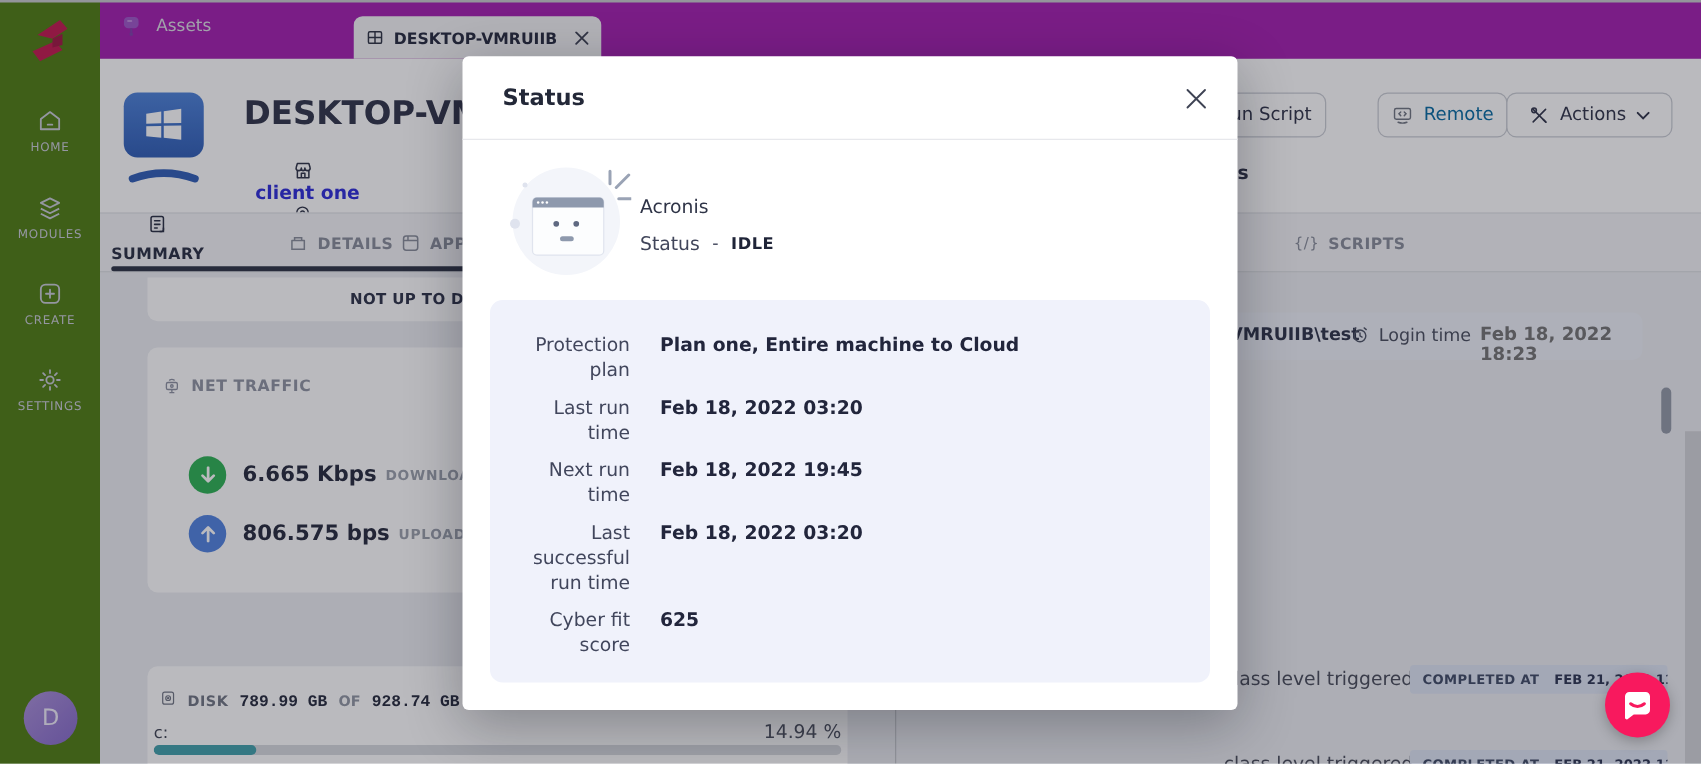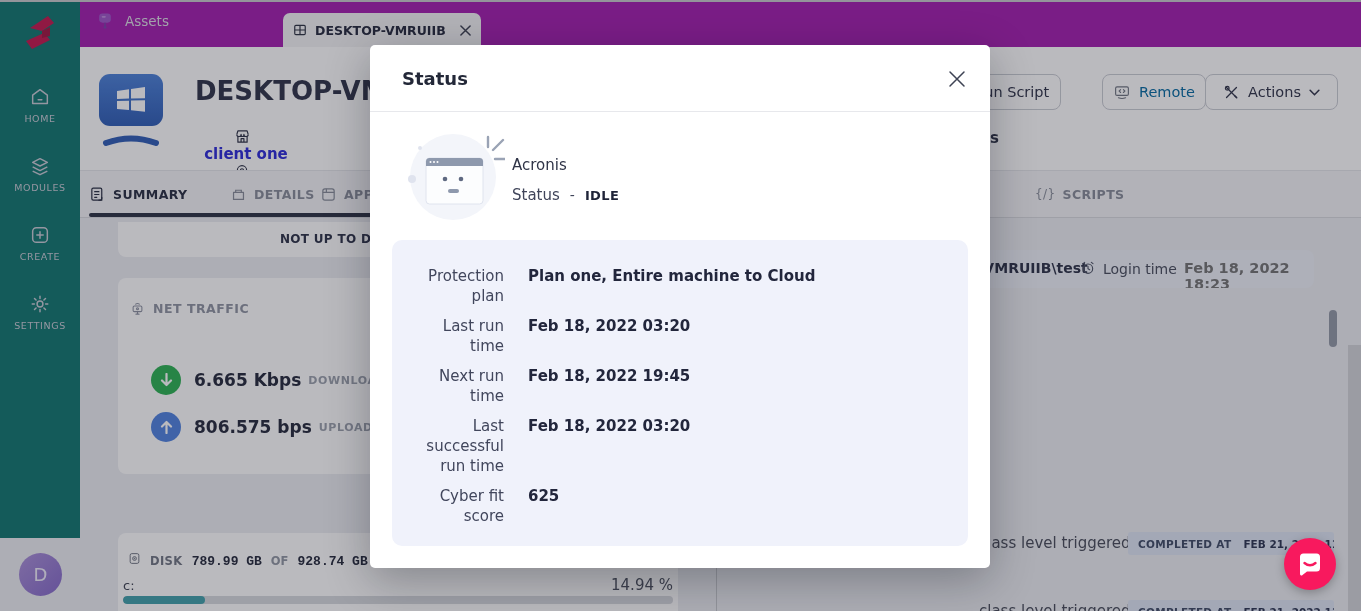--- a/index.html
+++ b/index.html
@@ -4,21 +4,21 @@
 <style>
   * { margin:0; padding:0; box-sizing:border-box; }
   html,body { width:1361px; height:611px; overflow:hidden; }
   body { font-family:"DejaVu Sans","Liberation Sans",sans-serif; background:#eceef2; position:relative; }
   .abs { position:absolute; }
 
   
   .top-strip { left:0; top:0; width:1361px; height:2px; background:#c9cacd; z-index:5; }
 
   
-  .sidebar { left:0; top:0; width:80px; height:538px; background:#0f766e; z-index:4; }
+  .sidebar { left:0; top:0; width:80px; height:611px; background:#4d7c0f; z-index:4; }
   .side-logo { position:absolute; left:18px; top:8px; width:44px; height:48px; }
   .nav-item { position:absolute; left:0; width:80px; text-align:center; cursor:pointer; }
   .nav-item svg { display:block; margin:0 auto 5px auto; }
   .nav-label { font-size:9.5px; color:#c9cbd6; letter-spacing:.6px; }
   .avatar { position:absolute; left:19px; top:553px; width:43px; height:43px; border-radius:50%;
             background:linear-gradient(135deg,#a98fd8,#8468c9); color:#f0ecfa; font-size:18px;
             display:flex; align-items:center; justify-content:center; }
 
   
   .topbar { left:80px; top:0; width:1281px; height:47px; background:#a21caf; z-index:3; }
@@ -39,21 +39,21 @@
          display:flex; align-items:center; justify-content:center; gap:8px; font-size:14.5px; cursor:pointer; }
   .btn-run { left:860px; width:121px; color:#2e3247; }
   .btn-remote { left:998px; width:104px; color:#0369a1;margin-left:24px; }
   .btn-actions { left:1125px; width:133px; color:#2e3247; }
 
   
   .tabstrip { left:80px; top:170px; width:1281px; height:48px; background:#f3f4f6;
               border-top:1px solid #e4e5e9; border-bottom:1px solid #d8dade; z-index:1; }
   .tab { position:absolute; top:0; height:46px; display:flex; align-items:center; gap:7px;
          font-size:12.5px; font-weight:bold; letter-spacing:.4px; color:#878c99; cursor:pointer; }
-  .tab.active { color:#272c40; }
+  .tab.active { color:#272c40;flex-direction:column; }
   .tab-underline { position:absolute; left:9px; bottom:0; width:301px; height:4px; background:#2b3042; border-radius:2px; }
 
   
   .content { left:80px; top:218px; width:1281px; height:393px; background:#eceef2; z-index:1; }
   .card { position:absolute; background:#fff; border-radius:8px; }
   .patch-card { left:38px; top:4px; width:560px; height:35px; border-radius:0 0 8px 8px; }
   .patch-status { position:absolute; left:162px; top:10px; font-size:12px; font-weight:bold; letter-spacing:.3px; color:#2b3046; }
   .net-card { left:38px; top:60px; width:560px; height:196px; }
   .card-head { position:absolute; left:12px; top:23px; display:flex; align-items:center; gap:8px;
                font-size:12.5px; font-weight:bold; letter-spacing:.5px; color:#8e93a1; }

